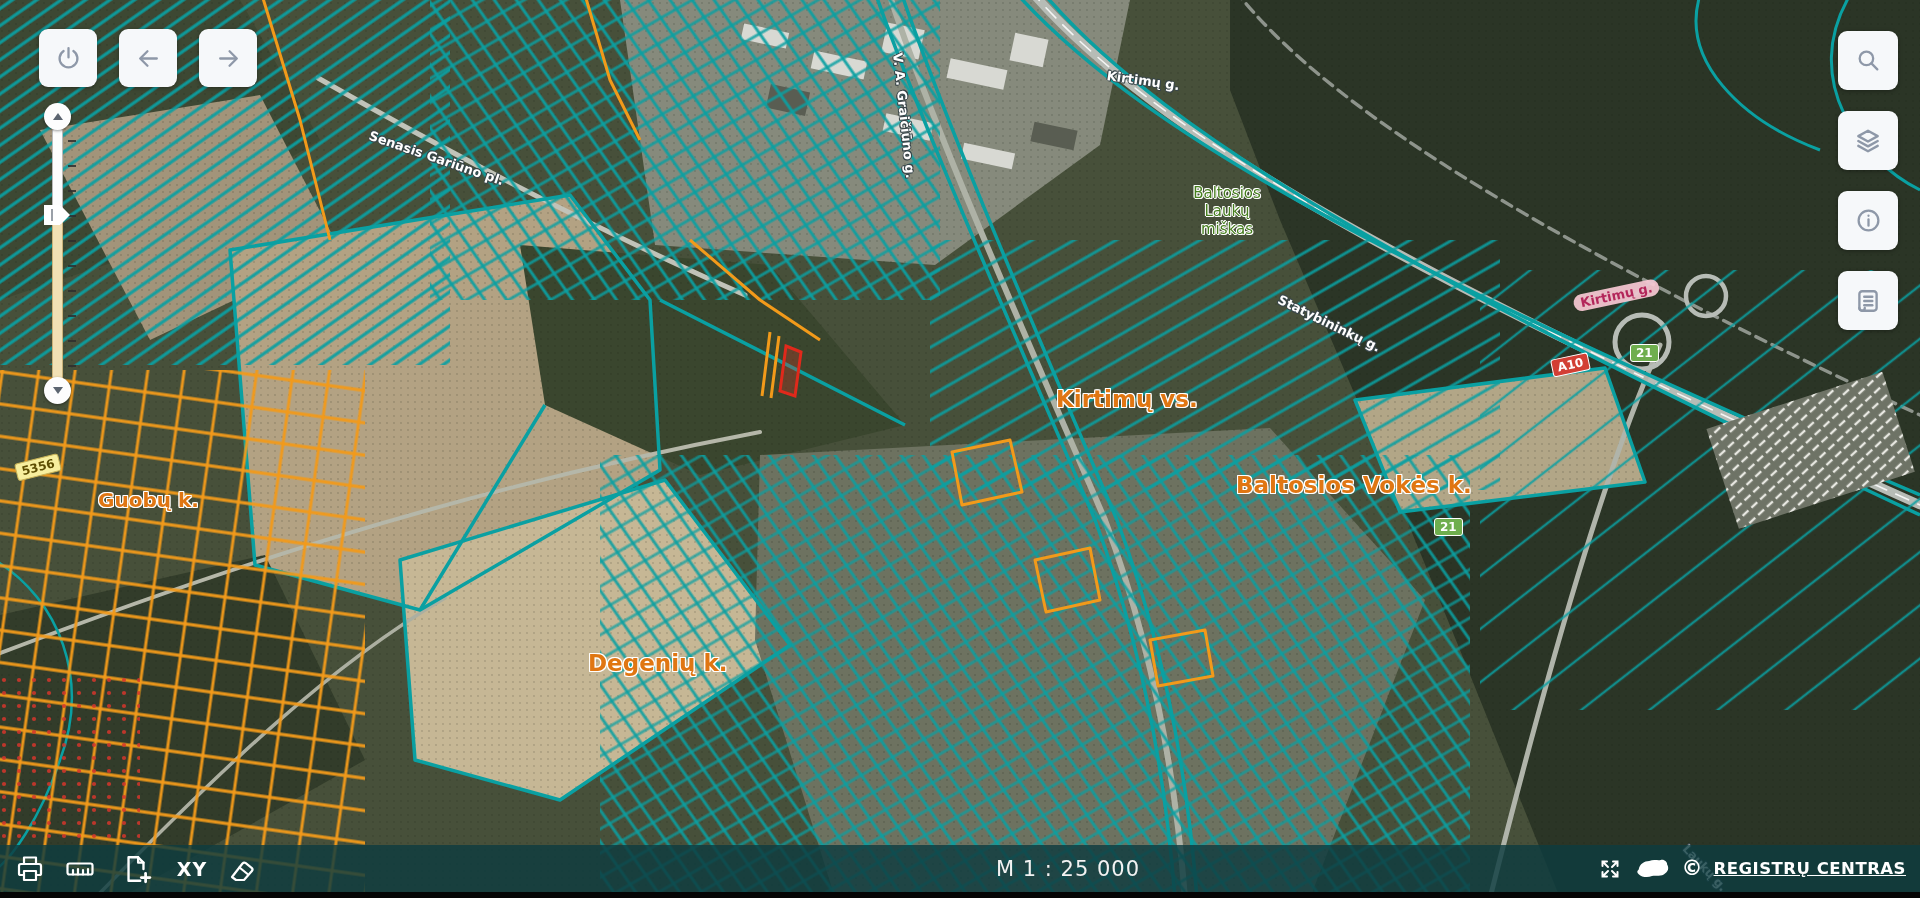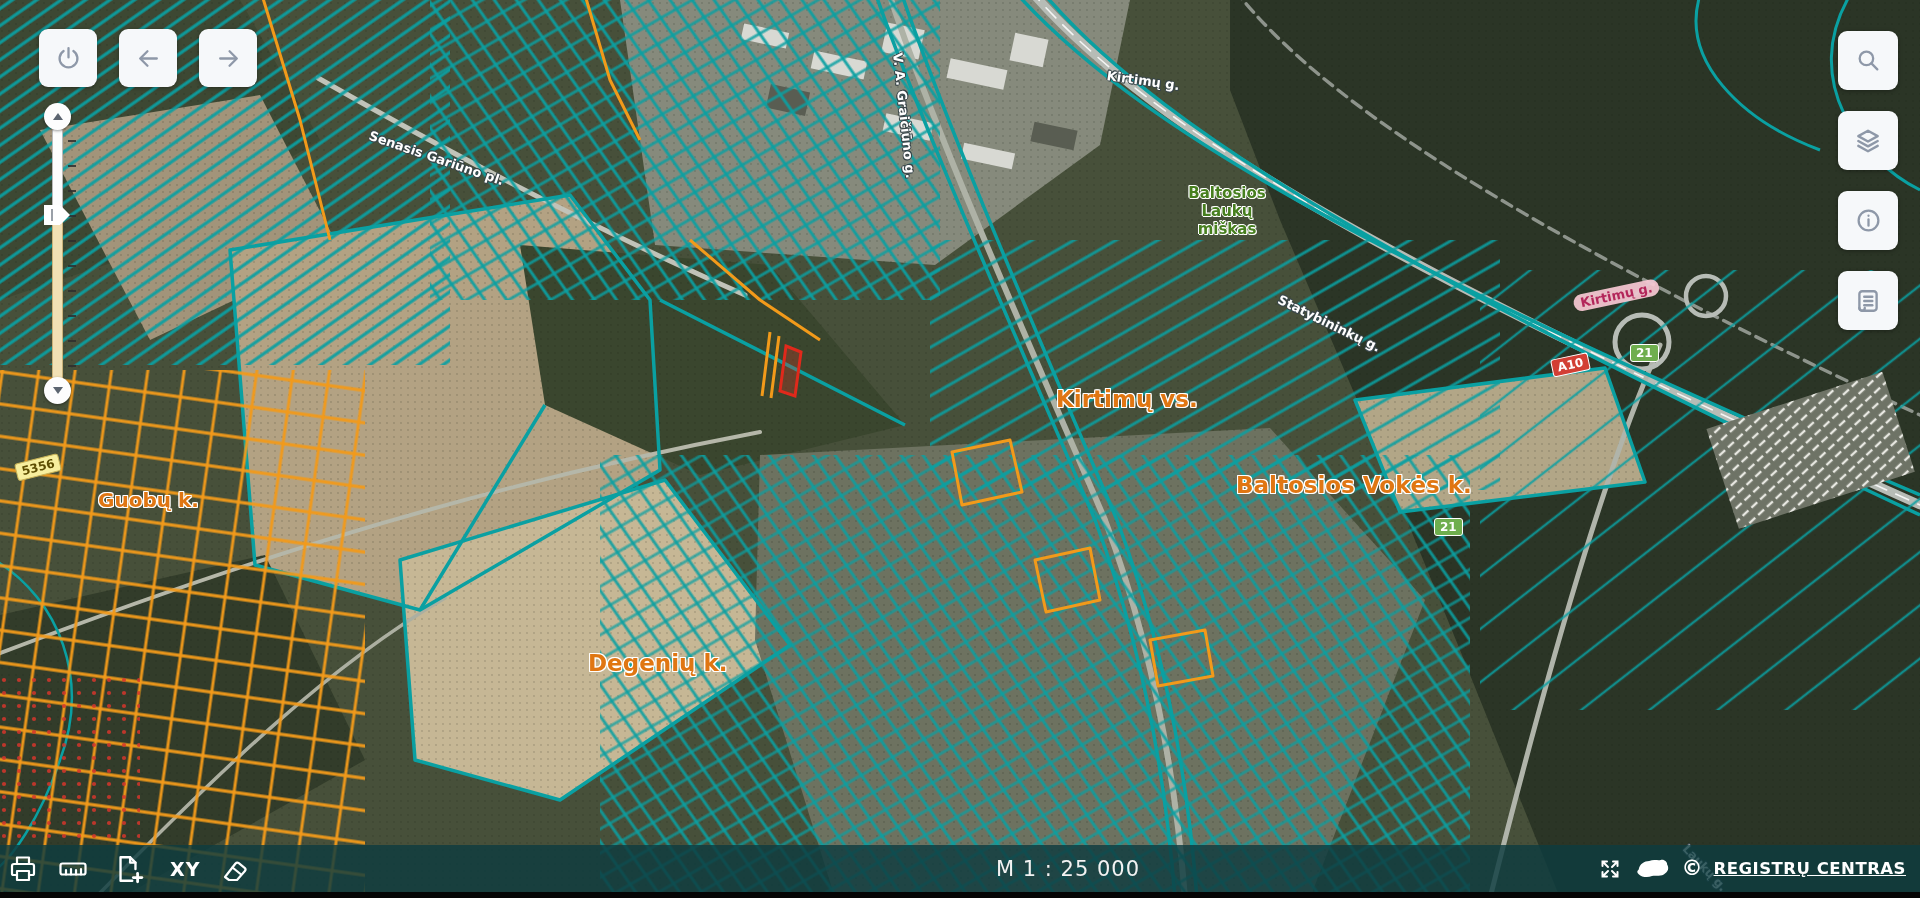--- a/index.html
+++ b/index.html
@@ -8,21 +8,21 @@
   #map-svg{position:absolute;left:0;top:0;z-index:0;}
 
   
   .place-label{position:absolute;z-index:2;color:#e07612;font-weight:bold;white-space:nowrap;
     text-shadow:1px 0 0 #fff,-1px 0 0 #fff,0 1px 0 #fff,0 -1px 0 #fff,
                 1px 1px 0 #fff,-1px -1px 0 #fff,1px -1px 0 #fff,-1px 1px 0 #fff;}
   .street-label{position:absolute;z-index:2;color:#ffffff;font-weight:bold;font-size:13px;white-space:nowrap;
     transform-origin:0 0;
     text-shadow:1px 0 0 #39464a,-1px 0 0 #39464a,0 1px 0 #39464a,0 -1px 0 #39464a,
                 1px 1px 0 #39464a,-1px -1px 0 #39464a;}
-  .forest-label{position:absolute;z-index:2;color:#477f1f;font-weight:bold;font-size:15px;text-align:center;
+  .forest-label{position:absolute;z-index:2;color:#477f1f;font-weight:normal;font-size:15px;text-align:center;
     line-height:18px;
     text-shadow:1px 0 0 #fff,-1px 0 0 #fff,0 1px 0 #fff,0 -1px 0 #fff,
                 1px 1px 0 #fff,-1px -1px 0 #fff;}
   .badge{position:absolute;z-index:2;font-size:12px;font-weight:bold;color:#fff;
     padding:1px 5px;border-radius:3px;border:1.5px solid #fff;white-space:nowrap;transform-origin:0 0;}
   .badge-red{background:#d23f34;}
   .badge-green{background:#6fae4e;}
   .badge-yellow{background:#f7ef9e;border:1px solid #c9b458;color:#5d4d00;}
   .pill-pink{position:absolute;z-index:2;font-size:13px;font-weight:bold;color:#b3265a;
     background:rgba(248,201,212,.92);padding:1px 7px;border-radius:9px;transform-origin:0 0;white-space:nowrap;}
@@ -42,21 +42,21 @@
     border:1px solid #b9b9b9;border-radius:4px 4px 0 0;}
   .track-bottom{position:absolute;z-index:4;left:52px;top:210px;width:9px;height:173px;background:#f1e0b4;
     border:1px solid #c9b27a;border-radius:0 0 4px 4px;}
   .tick{position:absolute;z-index:4;left:68px;width:8px;height:2px;background:#2e2e2e;opacity:.85;}
   .slider-handle{position:absolute;z-index:6;left:44px;top:205px;width:26px;height:20px;background:#ffffff;
     clip-path:polygon(0 0,62% 0,100% 50%,62% 100%,0 100%);box-shadow:0 1px 3px rgba(0,0,0,.4);cursor:pointer;}
   .handle-grip{position:absolute;z-index:7;left:51px;top:209px;width:2px;height:12px;background:#9aa0a8;}
 
   .bottom-bar{position:absolute;z-index:6;left:0;right:0;top:845px;height:47px;background:rgba(14,60,64,.82);}
   .bottom-edge{position:absolute;z-index:6;left:0;right:0;top:892px;height:6px;background:#050505;}
-  .tool{position:absolute;top:0;height:47px;display:flex;align-items:center;cursor:pointer;}
+  .tool{position:absolute;top:0;height:47px;display:flex;align-items:center;justify-content:center;cursor:pointer;}
   .tool svg{stroke:#ffffff;fill:none;stroke-width:2.2;stroke-linecap:round;stroke-linejoin:round;}
   .xy-text{color:#fff;font-size:19px;font-weight:bold;letter-spacing:1px;}
   .scale-text{position:absolute;left:952px;top:0;height:47px;display:flex;align-items:center;
     color:#f2f2f2;font-size:21px;letter-spacing:1px;margin-left:44px;}
   .brand-cluster{position:absolute;right:14px;top:0;height:47px;display:flex;align-items:center;gap:11px;}
   .brand-text{color:#fff;font-size:16.5px;font-weight:bold;letter-spacing:.5px;white-space:nowrap;text-decoration:underline;}
   .copyright{color:#fff;font-size:21px;font-weight:bold;line-height:1;}
 </style>
 </head>
 <body>

